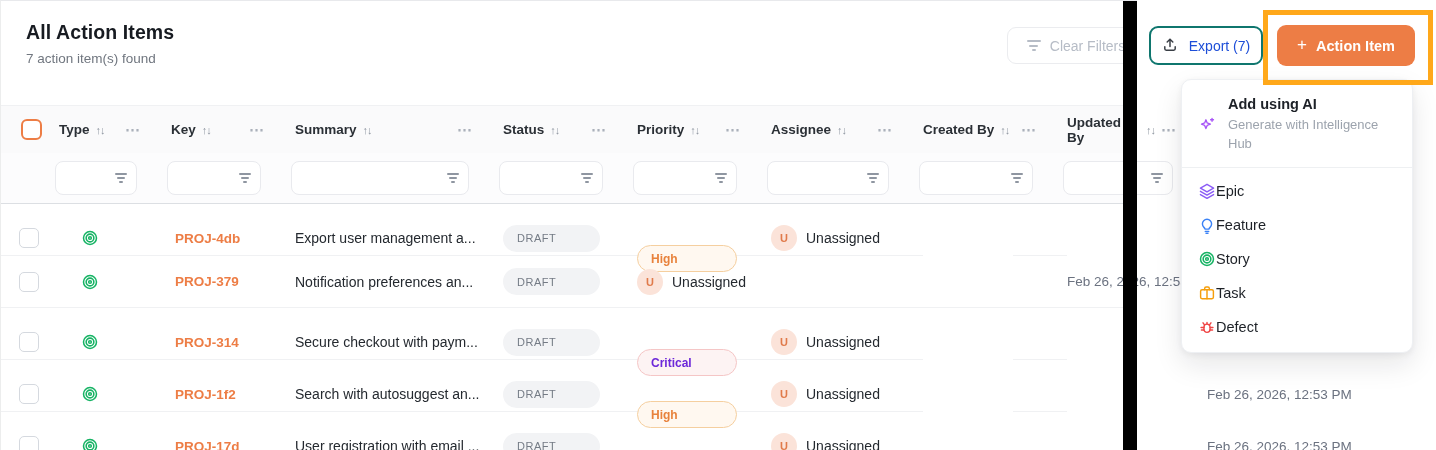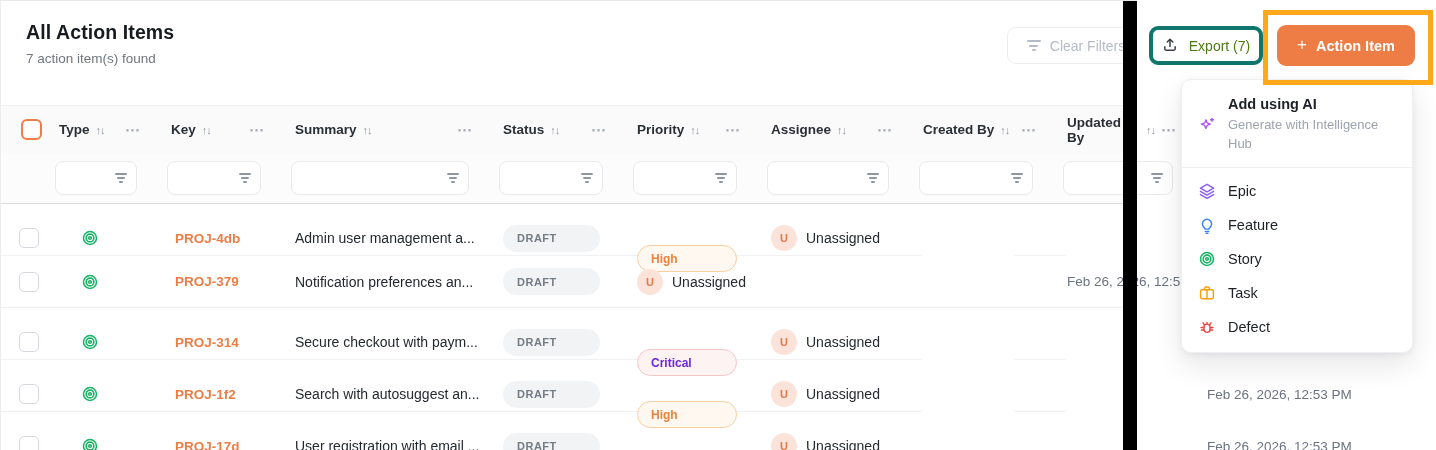--- a/index.html
+++ b/index.html
@@ -9,21 +9,21 @@
     border-top:1px solid #e8e9ec; border-left:1px solid #eceded; }
 
   
   .page-head { position:relative; height:104px; }
   .page-title { position:absolute; left:25px; top:20px; font-size:19.5px; font-weight:700; color:#171b21; letter-spacing:.1px; }
   .page-sub { position:absolute; left:25px; top:50px; font-size:13.5px; color:#70767f; }
 
   .btn { position:absolute; display:flex; align-items:center; justify-content:center; gap:9px;
     border-radius:9px; font-size:14px; cursor:pointer; background:#fff; }
   .btn-clear { left:1006px; top:26px; width:130px; height:37px; border:1px solid #ebecef; color:#b6bcc6;padding-left:8px; }
-  .btn-export { left:1148px; top:25px; width:114px; height:39px; border:4px solid #0f766e; color:#4d7c0f; font-weight:500; }
+  .btn-export { left:1148px; top:25px; width:114px; height:39px; border:2px solid #0f766e; color:#1d4ed8; font-weight:500; }
   .btn-action { left:1276px; top:24px; width:138px; height:41px; background:#ed7d45; color:#fff; font-weight:600; font-size:14.5px; border:none; }
   .btn-action .plus { font-size:17px; font-weight:500; margin-top:-1px; }
 
   .fbars { display:inline-flex; flex-direction:column; gap:2.5px; align-items:center; }
   .fbars i { display:block; height:2px; border-radius:1px; background:#b6bcc6; }
   .fbars i:nth-child(1){width:14px}.fbars i:nth-child(2){width:9px}.fbars i:nth-child(3){width:4px}
   .fbars.sm i{background:#8f96a1;height:1.7px}
   .fbars.sm i:nth-child(1){width:12px}.fbars.sm i:nth-child(2){width:8px}.fbars.sm i:nth-child(3){width:4px}
 
   
@@ -33,21 +33,21 @@
 
   
   .dropdown { position:absolute; left:1180px; top:78px; width:232px; z-index:30; background:#fff;
     border:1px solid #eef0f3; border-radius:10px; box-shadow:0 12px 28px rgba(20,24,31,.10), 0 2px 6px rgba(20,24,31,.06);
     padding:6px 0 8px; }
   .dd-ai { display:flex; align-items:center; gap:12px; padding:10px 16px 12px; cursor:pointer; }
   .dd-ai-txt { display:flex; flex-direction:column; }
   .dd-ai-title { font-size:14.5px; font-weight:700; color:#1d2127; margin-bottom:3px; }
   .dd-ai-sub { font-size:13px; color:#9ca3ad; line-height:19px; width:172px; }
   .dd-divider { height:1px; background:#eef0f2; margin:2px 0 6px; }
-  .dd-item { display:flex; align-items:center; gap:12px; height:34px; padding:0 16px; cursor:pointer; font-size:14.5px; color:#1d2127; }
+  .dd-item { display:flex; align-items:center; height:34px; padding:0 16px; cursor:pointer; font-size:14.5px; color:#1d2127; }
   .ic18 { width:18px; height:18px; flex:0 0 18px; display:inline-flex; }
 
   
   .grid { display:grid; grid-template-columns:36px 112px 124px 208px 134px 134px 152px 144px 140px 1fr;
     padding-left:16px; align-items:center; }
   .thead { height:48px; background:#fafafb; border-top:1px solid #f0f1f3; }
   .hcell { display:flex; align-items:center; gap:6px; padding-left:6px; font-size:13.5px; font-weight:600; color:#2b3publisher: ;}
   .hcell { color:#2b3036; }
   .sort { font-size:11px; color:#8f96a1; letter-spacing:-1px; cursor:pointer; }
   .ell { margin-left:auto; margin-right:24px; color:#aab0ba; font-size:15px; letter-spacing:1px; cursor:pointer; }
@@ -59,21 +59,21 @@
   .filter-row { height:51px; background:#fcfcfd; border-bottom:1px solid #dcdfe3; }
   .fcell { padding-left:2px; }
   .finput { position:relative; height:34px; width:calc(100% - 28px); background:#fff; border:1px solid #e9eaee; border-radius:8px;
     display:flex; align-items:center; justify-content:flex-end; padding-right:9px; cursor:text; }
 
   .trow { height:52px; border-bottom:1px solid #f0f1f3; background:#fff; }
   .cell { display:flex; align-items:center; padding-left:6px; }
   .key-link { font-size:13.5px; font-weight:700; color:#ed7d45; cursor:pointer; }
   .sum { font-size:14px; color:#24292f; white-space:nowrap; }
   .status-pill { display:inline-flex; align-items:center; height:27px; padding:0 14px; min-width:97px;
-    border-radius:14px; background:#f2f3f5; color:#747b85; font-size:11px; font-weight:700; letter-spacing:.5px; }
+    border-radius:14px; background:#f2f3f5; color:#747b85; font-size:11px; font-weight:400; letter-spacing:.5px; }
   .prio-pill { display:inline-flex; align-items:center; height:27px; width:100px; padding:0 13px;
     border-radius:14px; font-size:12px; font-weight:600;margin-top:41px; }
   .prio-pill.high { color:#e8823c; background:#fff8f0; border:1px solid #f5cf9f; }
   .prio-pill.medium { color:#17a34a; background:#effdf4; border:1px solid #aee9c5; }
   .prio-pill.critical { color:#6d28d9; background:#fdf3f3; border:1px solid #f5c6c6; }
   .avatar { display:inline-flex; align-items:center; justify-content:center; width:26px; height:26px; border-radius:50%;
     background:#fbe3d9; color:#e07a4a; font-size:11px; font-weight:700; margin-right:9px; flex:0 0 26px; }
   .asg-name { font-size:14px; color:#24292f; }
   .redact { display:inline-block; width:90px; height:38px; background:#fff; }
   .ts { font-size:13.5px; color:#6b7280; white-space:nowrap; }
@@ -251,21 +251,21 @@
               <circle cx="10" cy="10" r="7.2"></circle>
               <circle cx="10" cy="10" r="4.3"></circle>
               <circle cx="10" cy="10" r="1.5"></circle>
             </svg>
           </span>
         </div>
         <div class="cell" style="padding-left:10px">
           <span class="key-link">PROJ-4db</span>
         </div>
         <div class="cell">
-          <span class="sum">Admin user management a...</span>
+          <span class="sum">Export user management a...</span>
         </div>
         <div class="cell">
           <span class="status-pill">DRAFT</span>
         </div>
         <div class="cell">
           <span class="prio-pill high">High</span>
         </div>
         <div class="cell">
           <span class="avatar">U</span>
           <span class="asg-name">Unassigned</span>

